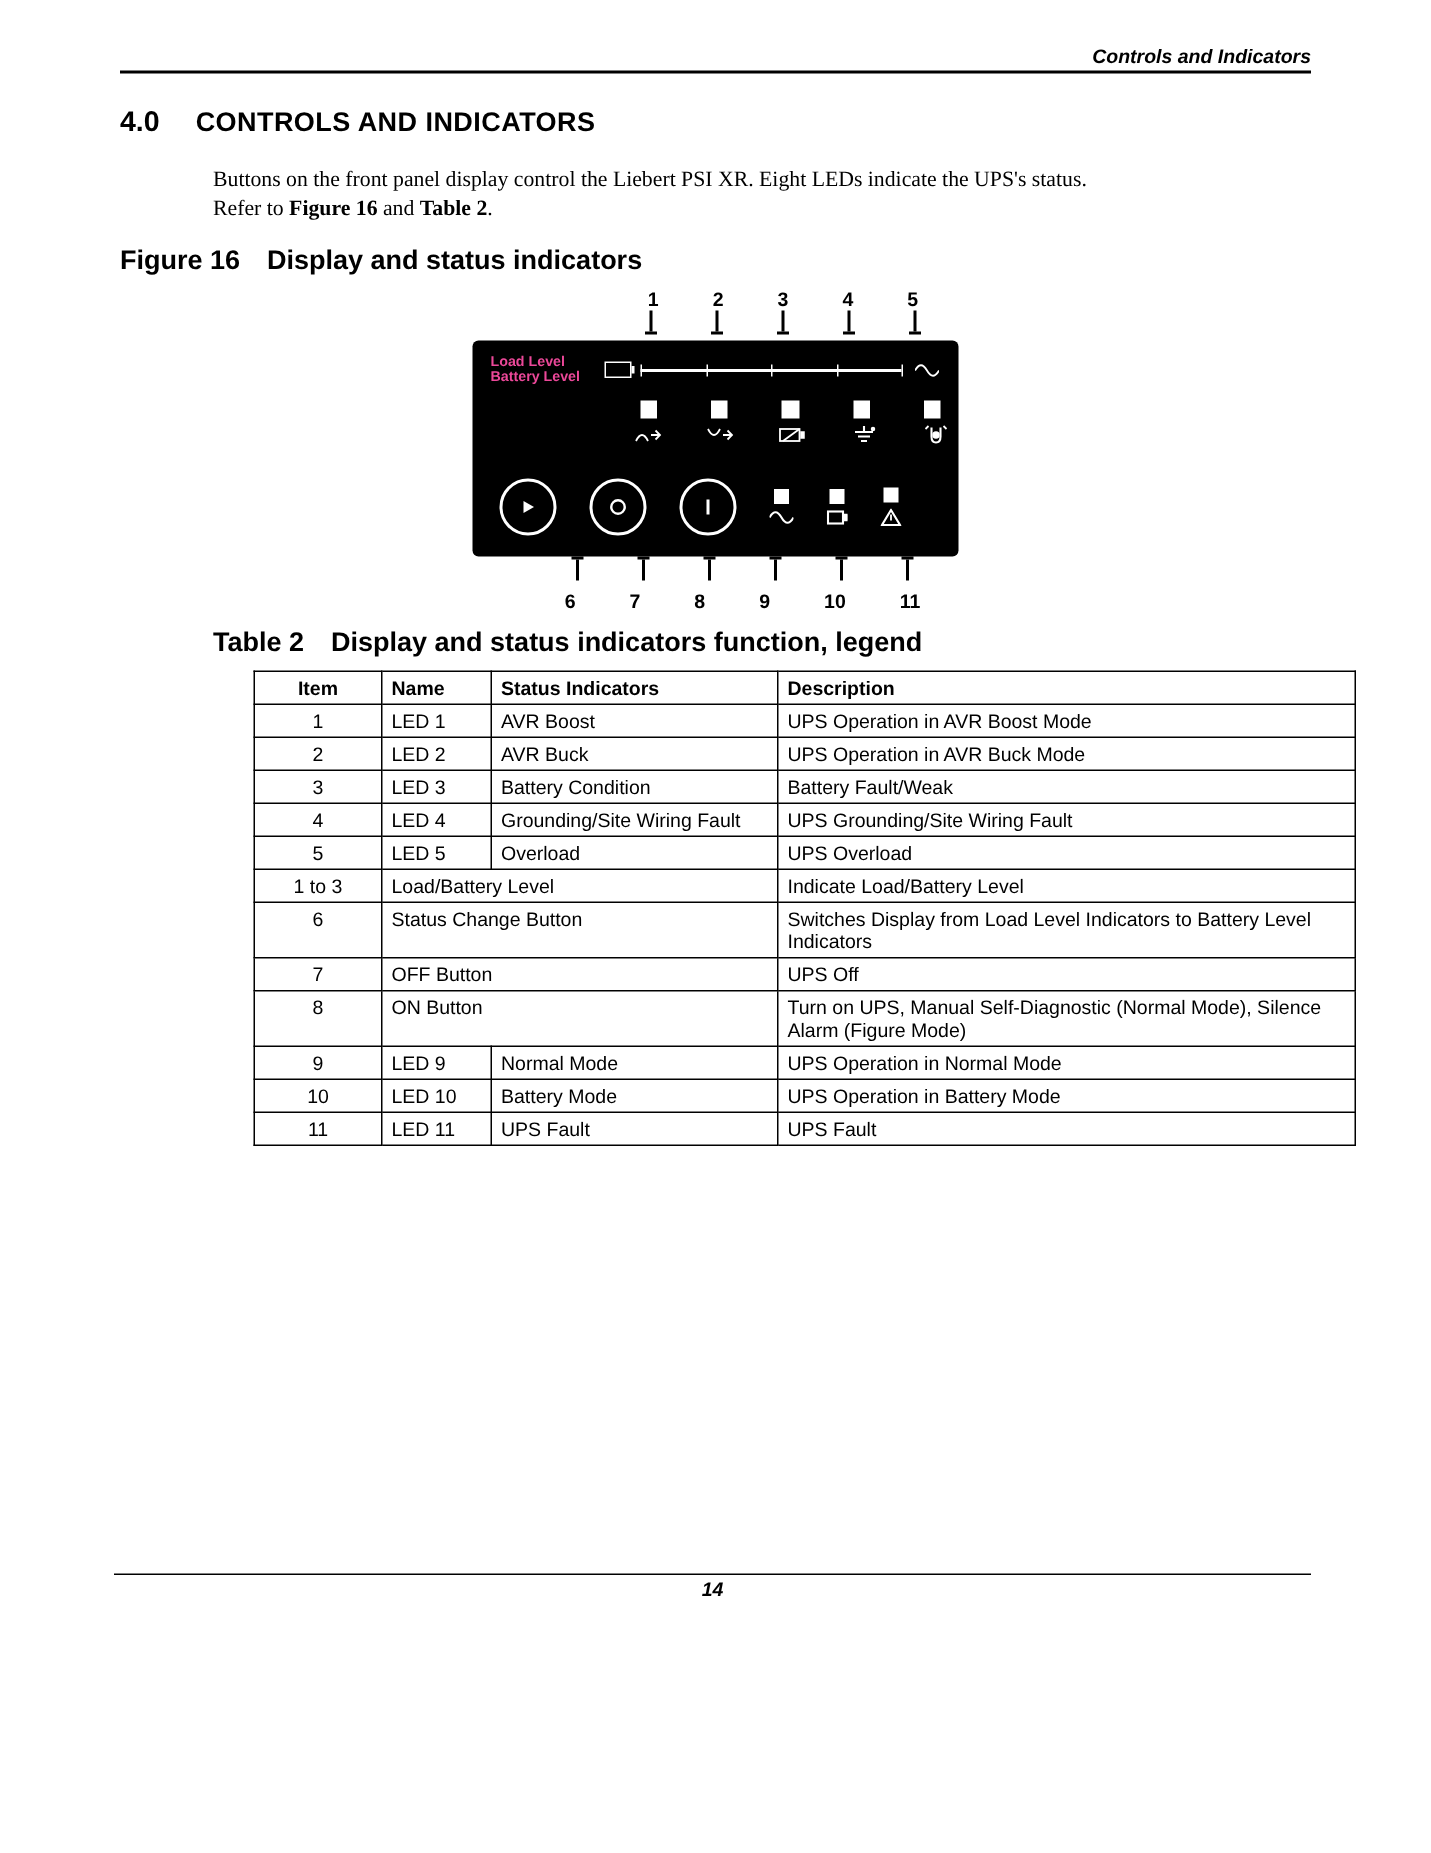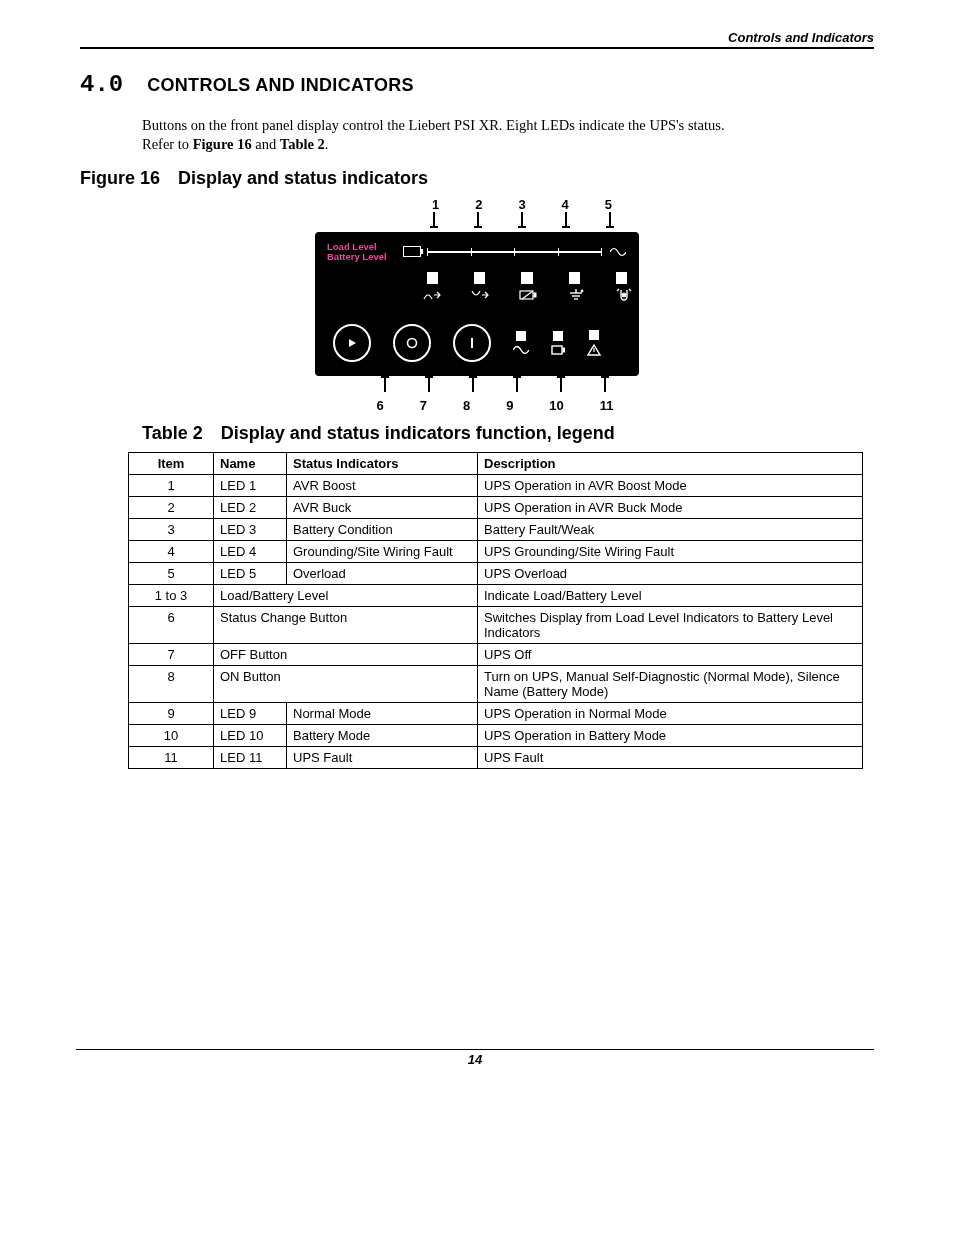--- a/index.html
+++ b/index.html
@@ -26,23 +26,23 @@
     padding-bottom: 2px;
     margin-bottom: 22px;
   }
   .section-heading {
     display: flex;
     align-items: baseline;
     gap: 24px;
     margin-bottom: 18px;
   }
   .section-number {
-    font-size: 24px;
-    font-weight: bold;
-    font-family: Liberation Mono, monospace;
+    font-size: 19px;
+    font-weight: bold;
+    font-family: Liberation Sans, sans-serif;
   }
   .section-title {
     font-size: 18px;
     font-weight: bold;
     font-family: Arial, sans-serif;
     letter-spacing: 0.3px;
   }
   .section-title .sc { font-variant: small-caps; }
   .body-text {
     font-family: "Century Schoolbook", Georgia, serif;
@@ -133,21 +133,21 @@
     display:flex; align-items:center; justify-content:center;
   }
   .sm-led { width: 10px; height: 10px; background:#fff; }
   .sm-col { display:flex; flex-direction:column; align-items:center; gap:4px; }
   .sm-col svg { stroke:#fff; fill:none; }
 
   
   table.legend {
     border-collapse: collapse;
     width: 735px;
-    margin-left: 48px;
+    margin-left: 89px;
     font-size: 13px;
   }
   table.legend th, table.legend td {
     border: 1px solid #000;
     padding: 3px 6px;
     vertical-align: top;
     text-align: left;
   }
   table.legend th { font-weight: bold; }
   table.legend th.item, table.legend td.item { text-align: center; width: 72px; }
@@ -384,21 +384,21 @@
           <td>Switches Display from Load Level Indicators to Battery Level Indicators</td>
         </tr>
         <tr>
           <td class="item">7</td>
           <td colspan="2" class="merged">OFF Button</td>
           <td>UPS Off</td>
         </tr>
         <tr>
           <td class="item">8</td>
           <td colspan="2" class="merged">ON Button</td>
-          <td>Turn on UPS, Manual Self-Diagnostic (Normal Mode), Silence Name (Battery Mode)</td>
+          <td>Turn on UPS, Manual Self-Diagnostic (Normal Mode), Silence Alarm (Figure Mode)</td>
         </tr>
         <tr>
           <td class="item">9</td>
           <td class="name">LED 9</td>
           <td class="status">Normal Mode</td>
           <td>UPS Operation in Normal Mode</td>
         </tr>
         <tr>
           <td class="item">10</td>
           <td class="name">LED 10</td>

